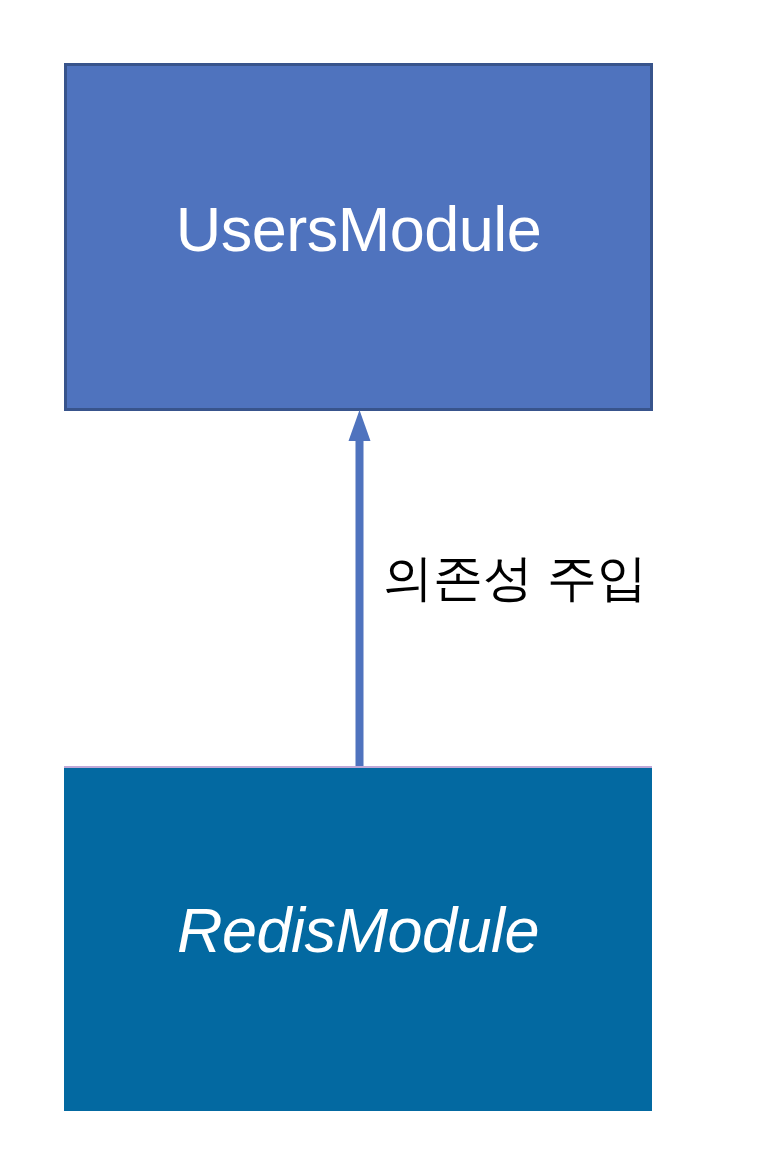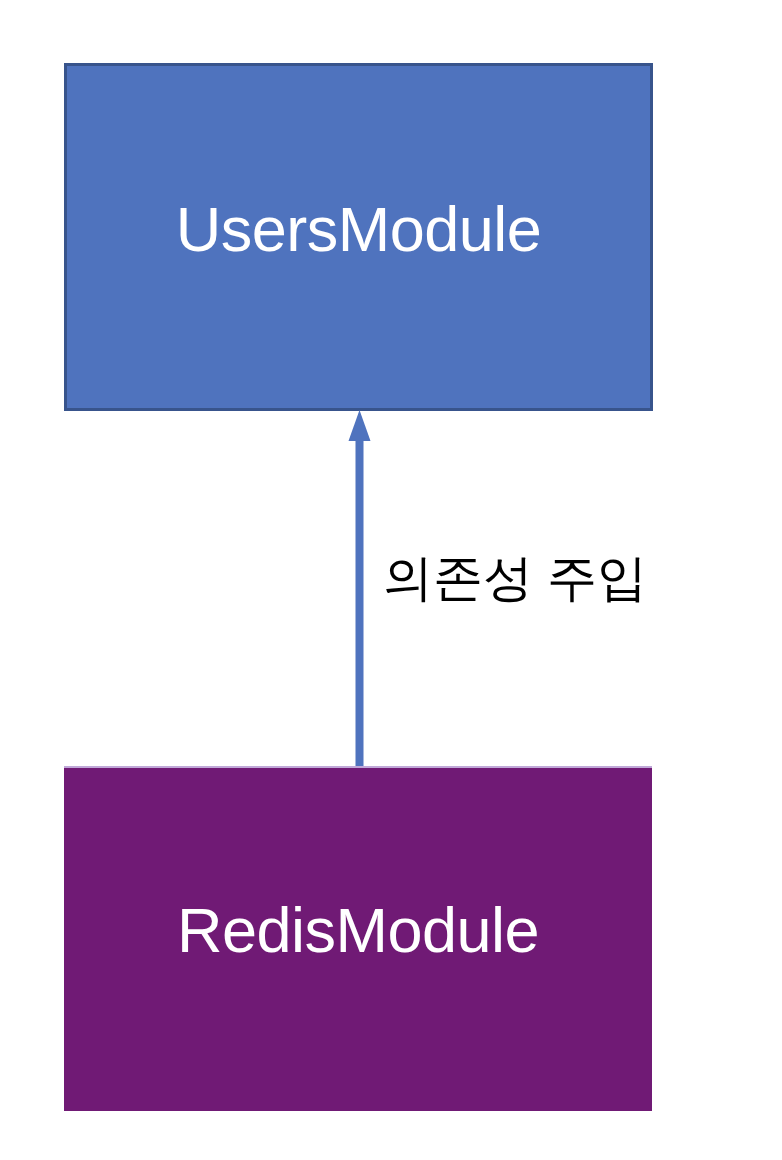--- a/index.html
+++ b/index.html
@@ -49,23 +49,24 @@
     position: relative;
     top: -8px;
   }
 
   
   #node-redis {
     left: 64px;
     top: 766px;
     width: 588px;
     height: 345px;
-    background: #701a75;
+    background: #0369a1;
     border: none;
     border-top: 2px solid #C0A8D8;
+    font-style: italic;
   }
   #node-redis .node-label {
     color: #ffffff;
     position: relative;
     top: -9px;
   }
 
   
   #connector {
     position: absolute;

